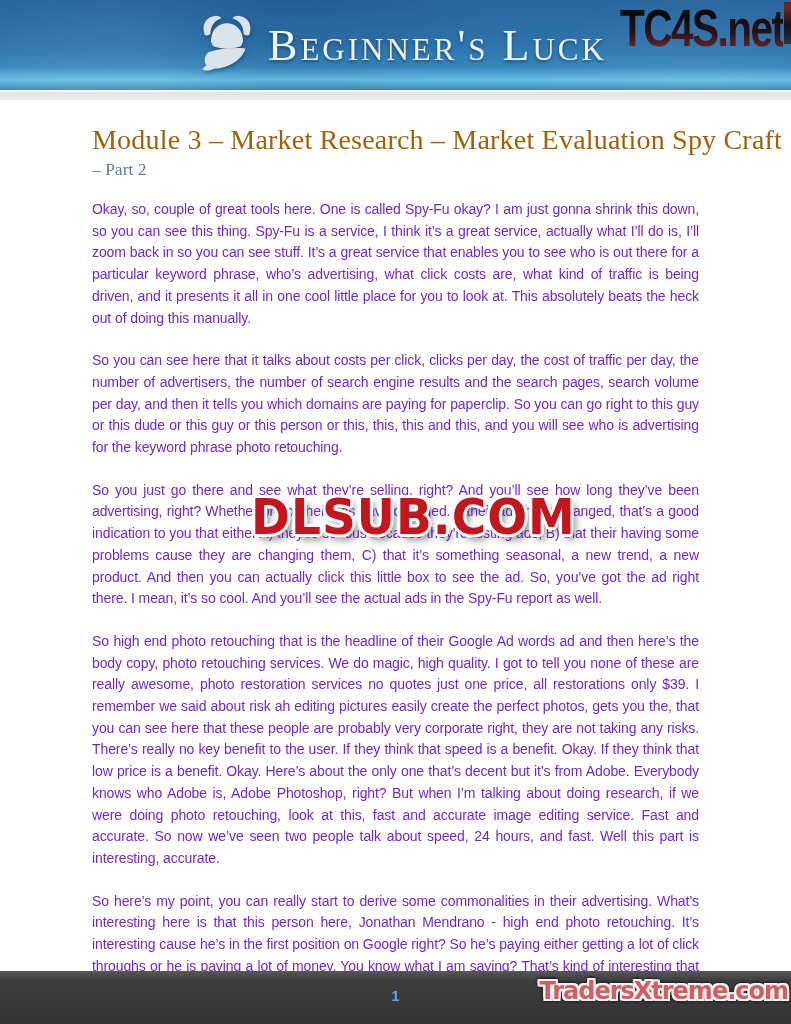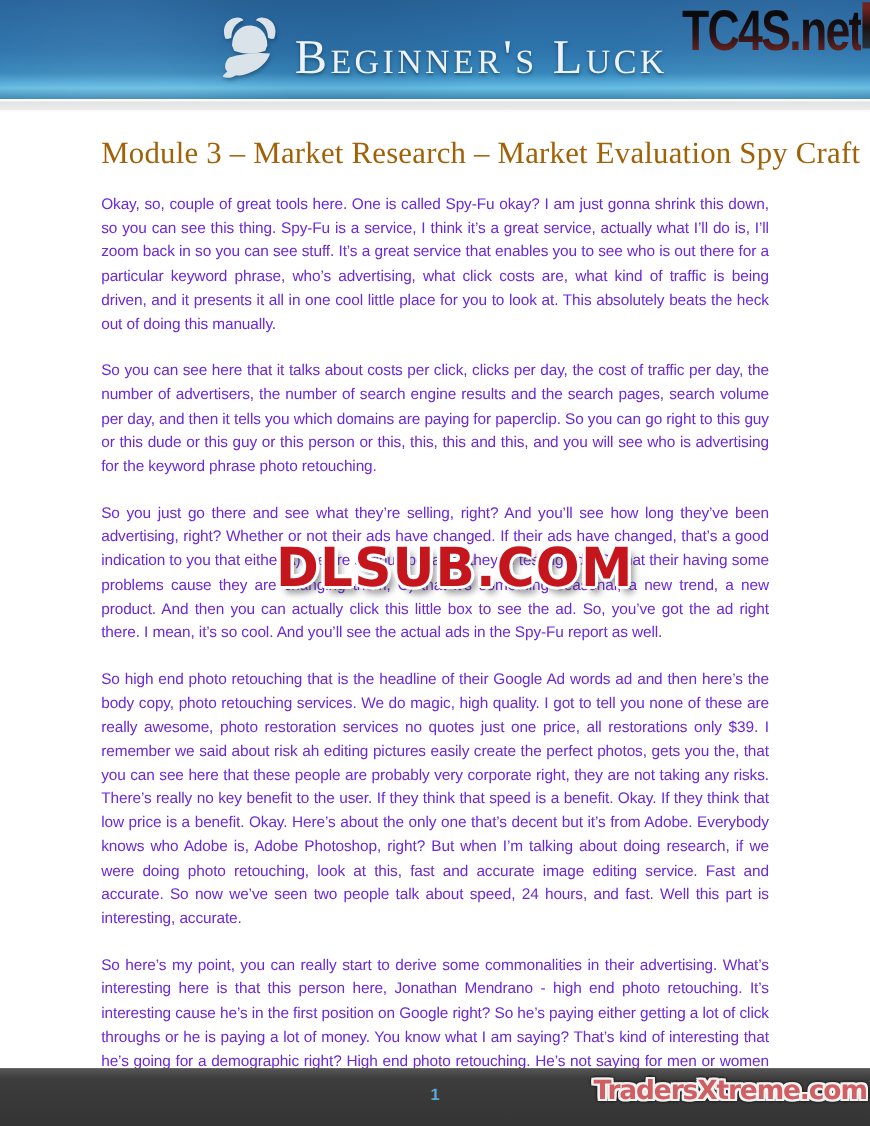--- a/index.html
+++ b/index.html
@@ -28,21 +28,21 @@
   }
   .banner-sep {
     height: 10px;
     background: linear-gradient(180deg, #e2e2e2, #ececec);
     border-bottom: 2px solid #fbfbfb;
   }
   .logo-row {
     position: absolute;
     left: 0; right: 0; top: 14px;
     display: flex;
-    align-items: flex-end;
+    align-items: center;
     justify-content: center;
     gap: 10px;
     padding-left: 12px;
   }
   .helmet { filter: drop-shadow(1px 2px 2px rgba(10,40,70,0.45)); }
   .logo-text {
     font-family: "Liberation Serif", serif;
     font-variant: small-caps;
     font-size: 44px;
     letter-spacing: 3px;
@@ -179,20 +179,21 @@
       </span>
       <span class="logo-text">Beginner's Luck</span>
     </div>
     <div class="tc4s">TC4S.net</div>
     <div class="tc4s-fragment"></div>
   </div>
   <div class="banner-sep"></div>
 
   <div class="doc">
     <h1 class="doc-title">Module 3 – Market Research – Market Evaluation Spy Craft</h1>
+    <div class="doc-subtitle">– Part 2</div>
 
     <div class="body-text">
       <p>Okay, so, couple of great tools here. One is called Spy-Fu okay? I am just gonna shrink this down, so you can see this thing. Spy-Fu is a service, I think it’s a great service, actually what I’ll do is, I’ll zoom back in so you can see stuff. It’s a great service that enables you to see who is out there for a particular keyword phrase, who’s advertising, what click costs are, what kind of traffic is being driven, and it presents it all in one cool little place for you to look at. This absolutely beats the heck out of doing this manually.</p>
       <p>So you can see here that it talks about costs per click, clicks per day, the cost of traffic per day, the number of advertisers, the number of search engine results and the search pages, search volume per day, and then it tells you which domains are paying for paperclip. So you can go right to this guy or this dude or this guy or this person or this, this, this and this, and you will see who is advertising for the keyword phrase photo retouching.</p>
       <p>So you just go there and see what they’re selling, right? And you’ll see how long they’ve been advertising, right? Whether or not their ads have changed. If their ads have changed, that’s a good indication to you that either A) they’re serious because they’re testing ads, B) that their having some problems cause they are changing them, C) that it’s something seasonal, a new trend, a new product. And then you can actually click this little box to see the ad. So, you’ve got the ad right there. I mean, it’s so cool. And you’ll see the actual ads in the Spy-Fu report as well.</p>
       <p>So high end photo retouching that is the headline of their Google Ad words ad and then here’s the body copy, photo retouching services. We do magic, high quality. I got to tell you none of these are really awesome, photo restoration services no quotes just one price, all restorations only $39. I remember we said about risk ah editing pictures easily create the perfect photos, gets you the, that you can see here that these people are probably very corporate right, they are not taking any risks. There’s really no key benefit to the user. If they think that speed is a benefit. Okay. If they think that low price is a benefit. Okay. Here’s about the only one that’s decent but it’s from Adobe. Everybody knows who Adobe is, Adobe Photoshop, right? But when I’m talking about doing research, if we were doing photo retouching, look at this, fast and accurate image editing service. Fast and accurate. So now we’ve seen two people talk about speed, 24 hours, and fast. Well this part is interesting, accurate.</p>
       <p>So here’s my point, you can really start to derive some commonalities in their advertising. What’s interesting here is that this person here, Jonathan Mendrano - high end photo retouching. It’s interesting cause he’s in the first position on Google right? So he’s paying either getting a lot of click throughs or he is paying a lot of money. You know what I am saying? That’s kind of interesting that he’s going for a demographic right? High end photo retouching. He’s not saying for men or women or anything like that but he’s going for demographic high end but then he expands demographic for professional photographers and amitures alike. That’s kind of interesting. Hmmm.</p>
     </div>
   </div>
 

